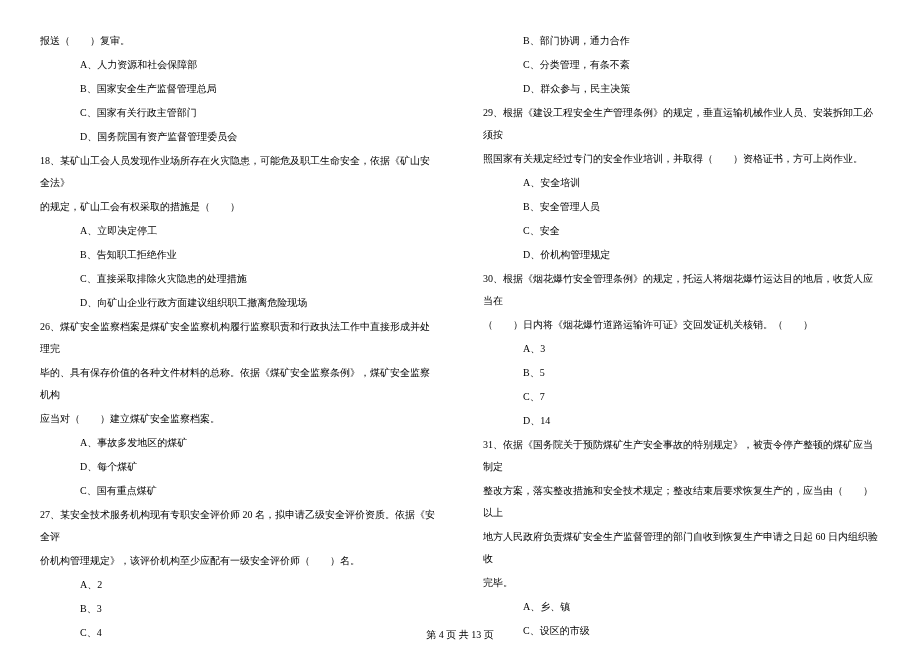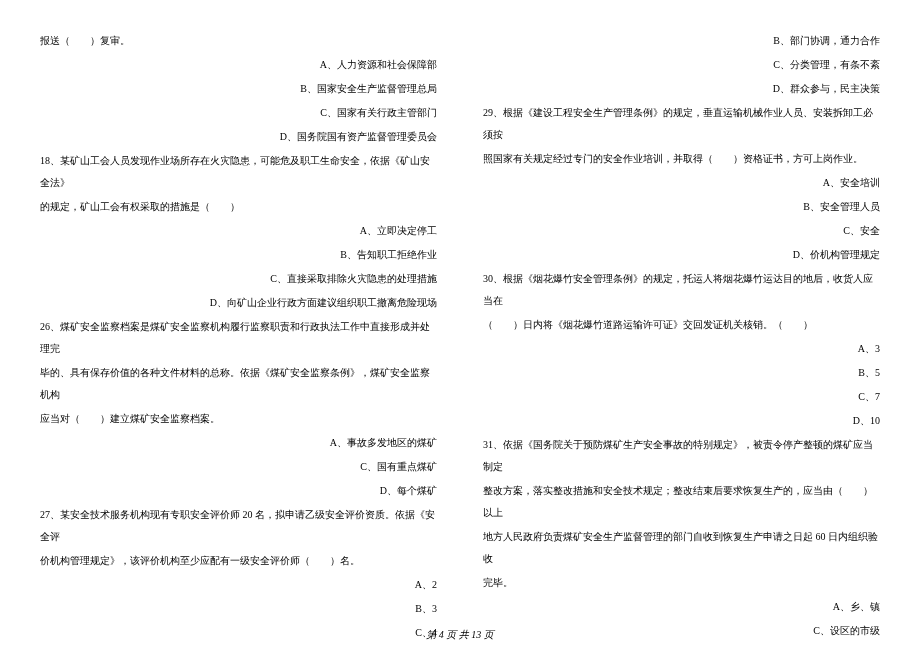--- a/index.html
+++ b/index.html
@@ -24,30 +24,28 @@
     }
     .col {
       flex: 1;
       line-height: 2.2;
     }
     .line {
       margin-bottom: 2px;
     }
     .indent2 {
       padding-left: 4em;
-      text-align: right;
     }
     .footer {
       position: absolute;
       bottom: 8px;
       width: 100%;
       left: 0;
       text-align: center;
       font-size: 10px;
-      font-style: italic;
     }
   </style>
 </head>
 <body>
 
 <div class="columns">
   <div class="col">
     <div class="line">报送（　　）复审。</div>
     <div class="line indent2">A、人力资源和社会保障部</div>
     <div class="line indent2">B、国家安全生产监督管理总局</div>
@@ -56,22 +54,22 @@
     <div class="line">18、某矿山工会人员发现作业场所存在火灾隐患，可能危及职工生命安全，依据《矿山安全法》</div>
     <div class="line">的规定，矿山工会有权采取的措施是（　　）</div>
     <div class="line indent2">A、立即决定停工</div>
     <div class="line indent2">B、告知职工拒绝作业</div>
     <div class="line indent2">C、直接采取排除火灾隐患的处理措施</div>
     <div class="line indent2">D、向矿山企业行政方面建议组织职工撤离危险现场</div>
     <div class="line">26、煤矿安全监察档案是煤矿安全监察机构履行监察职责和行政执法工作中直接形成并处理完</div>
     <div class="line">毕的、具有保存价值的各种文件材料的总称。依据《煤矿安全监察条例》，煤矿安全监察机构</div>
     <div class="line">应当对（　　）建立煤矿安全监察档案。</div>
     <div class="line indent2">A、事故多发地区的煤矿</div>
+    <div class="line indent2">D、每个煤矿</div>
     <div class="line indent2">C、国有重点煤矿</div>
-    <div class="line indent2">D、每个煤矿</div>
     <div class="line">27、某安全技术服务机构现有专职安全评价师 20 名，拟申请乙级安全评价资质。依据《安全评</div>
     <div class="line">价机构管理规定》，该评价机构至少应配有一级安全评价师（　　）名。</div>
     <div class="line indent2">A、2</div>
     <div class="line indent2">B、3</div>
     <div class="line indent2">C、4</div>
 
   </div>
 
   <div class="col">
     <div class="line indent2">B、部门协调，通力合作</div>
@@ -81,21 +79,21 @@
     <div class="line">照国家有关规定经过专门的安全作业培训，并取得（　　）资格证书，方可上岗作业。</div>
     <div class="line indent2">A、安全培训</div>
     <div class="line indent2">B、安全管理人员</div>
     <div class="line indent2">C、安全</div>
     <div class="line indent2">D、价机构管理规定</div>
     <div class="line">30、根据《烟花爆竹安全管理条例》的规定，托运人将烟花爆竹运达目的地后，收货人应当在</div>
     <div class="line">（　　）日内将《烟花爆竹道路运输许可证》交回发证机关核销。（　　）</div>
     <div class="line indent2">A、3</div>
     <div class="line indent2">B、5</div>
     <div class="line indent2">C、7</div>
-    <div class="line indent2">D、10</div>
+    <div class="line indent2">D、14</div>
     <div class="line">31、依据《国务院关于预防煤矿生产安全事故的特别规定》，被责令停产整顿的煤矿应当制定</div>
     <div class="line">整改方案，落实整改措施和安全技术规定；整改结束后要求恢复生产的，应当由（　　）以上</div>
     <div class="line">地方人民政府负责煤矿安全生产监督管理的部门自收到恢复生产申请之日起 60 日内组织验收</div>
     <div class="line">完毕。</div>
     <div class="line indent2">A、乡、镇</div>
     <div class="line indent2">C、设区的市级</div>
     <div class="line indent2">B、县级</div>
     <div class="line indent2">D、省级</div>
 
   </div>

